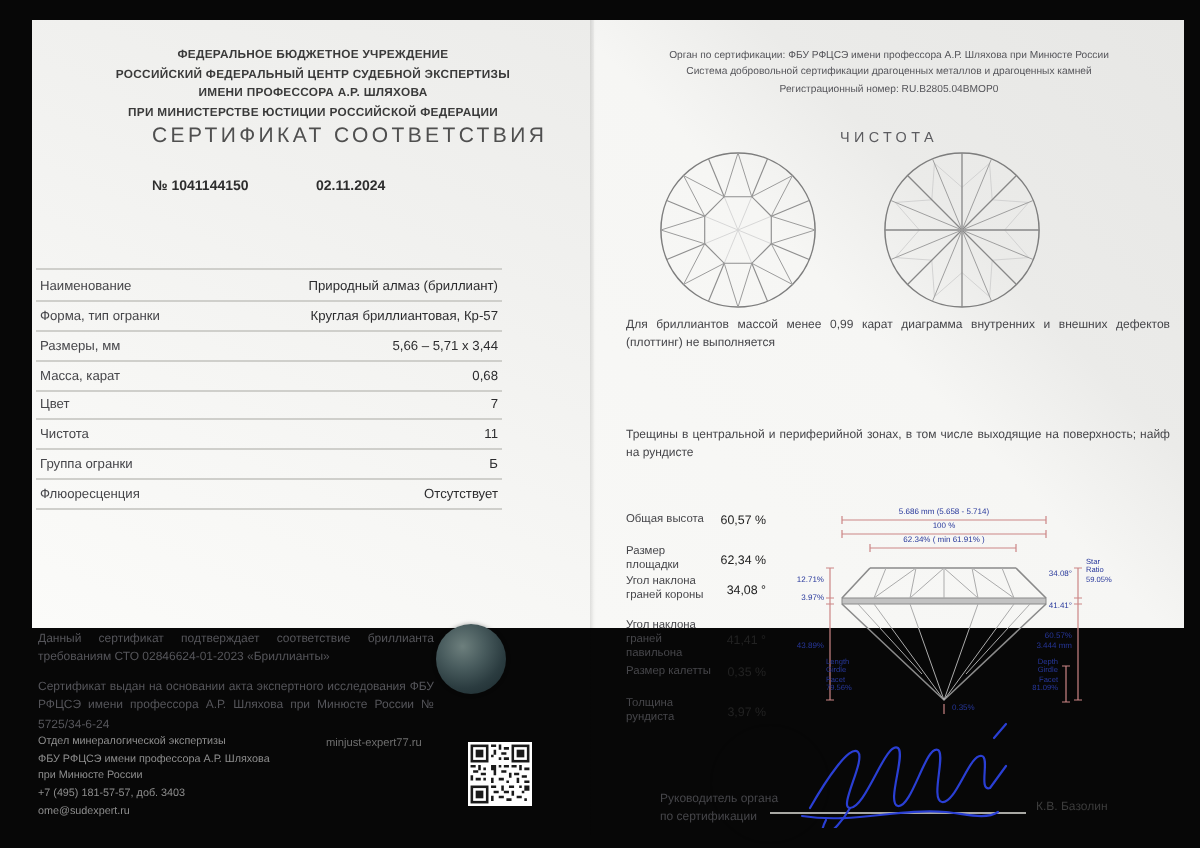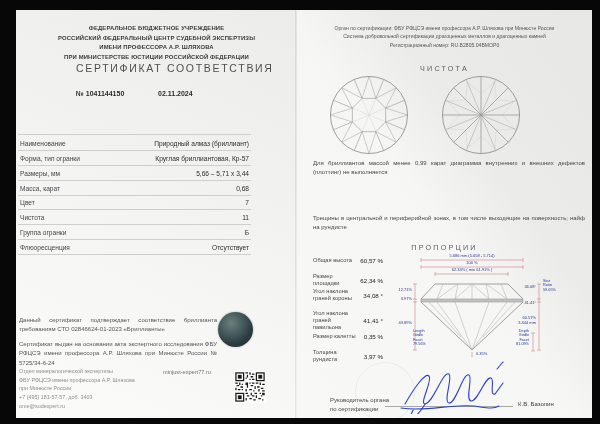--- a/index.html
+++ b/index.html
@@ -2,21 +2,21 @@
 <html><head>
 <meta charset="utf-8">
 <style>
   html,body{margin:0;padding:0;}
   body{
     width:600px;height:424px;position:relative;overflow:hidden;
     background:#070707;
     font-family:"Liberation Sans",sans-serif;
     -webkit-font-smoothing:antialiased;
   }
-  .page{position:absolute;top:10px;height:408px;}
+  .page{position:absolute;top:10px;height:304px;}
   #left-page{
     left:16px;width:281px;
     background:linear-gradient(205deg,#ececea 0%,#f1f1ef 35%,#f7f7f5 70%,#fbfbf9 100%);
   }
   #right-page{
     left:297px;width:295px;
     background:linear-gradient(to left bottom,#e7e7e5 0%,#ebebe9 36%,#f6f6f4 52%,#f8f8f6 100%);
   }
   #page-seam{
     position:absolute;left:295px;top:10px;width:3px;height:408px;
@@ -182,21 +182,20 @@
     <circle cx="50" cy="50" r="47" fill="none" stroke="#7d7d7d" stroke-width="0.9"></circle>
     <path fill="none" stroke="#cfcfcf" stroke-width="0.55" d="M76,50 L90.7,66.8 L68.4,68.4 L66.8,90.7 L50,76 L33.2,90.7 L31.6,68.4 L9.3,66.8 L24,50 L9.3,33.2 L31.6,31.6 L33.2,9.3 L50,24 L66.8,9.3 L68.4,31.6 L90.7,33.2 Z"></path>
     <path fill="none" stroke="#888888" stroke-width="0.8" d="M50,50L97,50 M50,50L83.2,83.2 M50,50L50,97 M50,50L16.8,83.2 M50,50L3,50 M50,50L16.8,16.8 M50,50L50,3 M50,50L83.2,16.8"></path>
     <path fill="none" stroke="#9d9d9d" stroke-width="0.6" d="M50,50L93.4,68 M50,50L68,93.4 M50,50L32,93.4 M50,50L6.6,68 M50,50L6.6,32 M50,50L32,6.6 M50,50L68,6.6 M50,50L93.4,32"></path>
   </svg>
 
   <div class="abs note" style="top:149px">Для бриллиантов массой менее 0,99 карат диаграмма внутренних и внешних дефектов (плоттинг) не выполняется</div>
 
   <div class="abs note" style="top:204px">Трещины в центральной и периферийной зонах, в том числе выходящие на поверхность; найф на рундисте</div>
 
-  <div class="abs sec-heading" style="top:233px">ПРОПОРЦИИ</div>
 
   <div class="abs prop-list">
     <div class="prop-row" style="top:0">
         <span class="plbl">Общая высота</span>
         <span class="pval">60,57 %</span>
       </div>
     <div class="prop-row" style="top:16px">
         <span class="plbl">Размер площадки</span>
         <span class="pval">62,34 %</span>
       </div>

